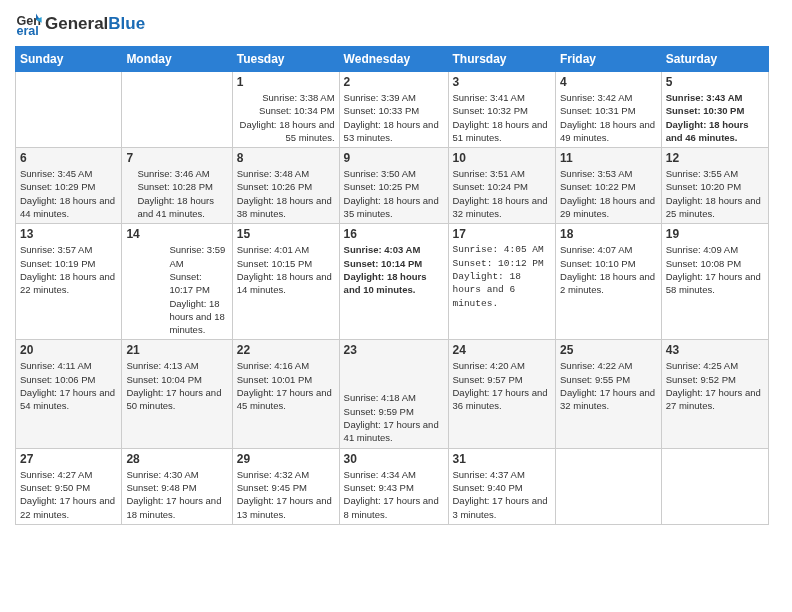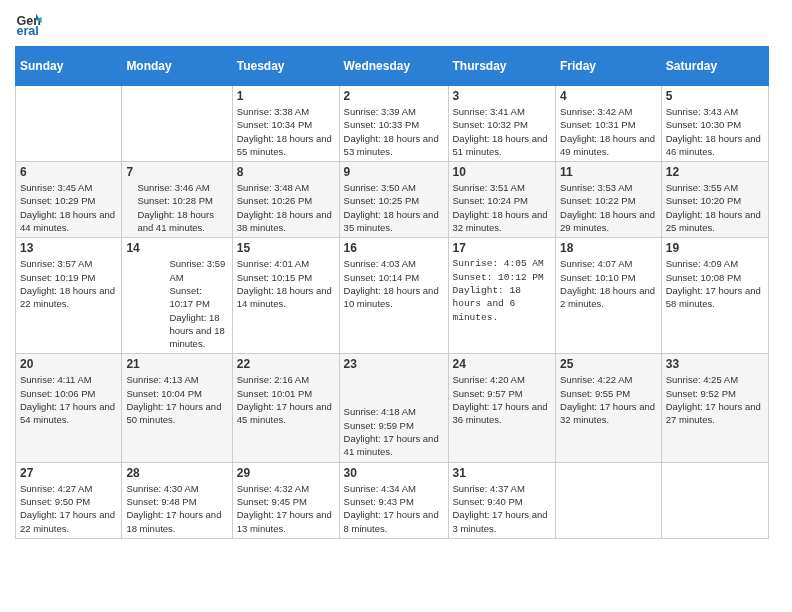--- a/index.html
+++ b/index.html
@@ -44,21 +44,21 @@
     .calendar {
       width: 100%;
       border-collapse: collapse;
       border: 1px solid #ccc;
     }
     .calendar th {
       background-color: #2b7fd4;
       color: #fff;
       font-size: 12px;
       font-weight: bold;
-      padding: 12px 4px;
+      padding: 5px 4px;
       text-align: left;
       border: 1px solid #2b7fd4;
     }
     .calendar td {
       vertical-align: top;
       padding: 3px 4px;
       border: 1px solid #ccc;
       font-size: 9.5px;
       color: #333;
       width: 113px;
@@ -87,20 +87,25 @@
 
 <div class="page">
   <div class="header">
     <div class="logo">
       <svg class="logo-icon" viewBox="0 0 40 40">
         <text x="2" y="22" font-size="18" font-weight="bold" fill="#333">Gen</text>
         <text x="2" y="36" font-size="18" font-weight="bold" fill="#1a6bb5">eral</text>
         <polygon points="30,5 38,18 30,14" fill="#1a6bb5"></polygon>
         <polygon points="30,14 38,18 38,10" fill="#2b9fd4"></polygon>
       </svg>
+      <div>
+        <div>
+          <span style="font-size:17px;font-weight:bold;color:#333;">General</span><span style="font-size:17px;font-weight:bold;color:#1a6bb5;">Blue</span>
+        </div>
+      </div>
     </div>
     <div class="title-block">
       <div class="month-title"></div>
       <div class="location"></div>
     </div>
   </div>
 
   <table class="calendar">
     <thead>
       <tr>
@@ -112,21 +117,21 @@
           <th>Friday</th>
           <th>Saturday</th>
         </tr>
     </thead>
     <tbody id="calendar-body">
     <tr>
           <td class="empty-cell"></td>
           <td class="empty-cell"></td>
           <td>
             <span class="day-number">1</span>
-            <div class="day-info" style="white-space: pre-line;">Sunrise: 3:38 AM
+            <div class="day-info" style="white-space: pre-line; text-align: right;">Sunrise: 3:38 AM
 Sunset: 10:34 PM
 Daylight: 18 hours and 55 minutes.</div>
           </td>
           <td>
             <span class="day-number">2</span>
             <div class="day-info" style="white-space: pre-line;">Sunrise: 3:39 AM
 Sunset: 10:33 PM
 Daylight: 18 hours and 53 minutes.</div>
           </td>
           <td>
@@ -136,21 +141,21 @@
 Daylight: 18 hours and 51 minutes.</div>
           </td>
           <td>
             <span class="day-number">4</span>
             <div class="day-info" style="white-space: pre-line;">Sunrise: 3:42 AM
 Sunset: 10:31 PM
 Daylight: 18 hours and 49 minutes.</div>
           </td>
           <td>
             <span class="day-number">5</span>
-            <div class="day-info" style="white-space: pre-line;">Sunrise: 3:43 AM
+            <div class="day-info" style="white-space: pre-line; font-weight: bold;">Sunrise: 3:43 AM
 Sunset: 10:30 PM
 Daylight: 18 hours and 46 minutes.</div>
           </td>
         </tr>
         <tr>
           <td>
             <span class="day-number">6</span>
             <div class="day-info" style="white-space: pre-line;">Sunrise: 3:45 AM
 Sunset: 10:29 PM
 Daylight: 18 hours and 44 minutes.</div>
@@ -206,21 +211,21 @@
 Daylight: 18 hours and 18 minutes.</div>
           </td>
           <td>
             <span class="day-number">15</span>
             <div class="day-info" style="white-space: pre-line;">Sunrise: 4:01 AM
 Sunset: 10:15 PM
 Daylight: 18 hours and 14 minutes.</div>
           </td>
           <td>
             <span class="day-number">16</span>
-            <div class="day-info" style="white-space: pre-line;">Sunrise: 4:03 AM
+            <div class="day-info" style="white-space: pre-line; font-weight: bold;">Sunrise: 4:03 AM
 Sunset: 10:14 PM
 Daylight: 18 hours and 10 minutes.</div>
           </td>
           <td>
             <span class="day-number">17</span>
             <div class="day-info" style="white-space: pre-line; font-family: Liberation Mono, monospace;">Sunrise: 4:05 AM
 Sunset: 10:12 PM
 Daylight: 18 hours and 6 minutes.</div>
           </td>
           <td>
@@ -244,21 +249,21 @@
 Daylight: 17 hours and 54 minutes.</div>
           </td>
           <td>
             <span class="day-number">21</span>
             <div class="day-info" style="white-space: pre-line;">Sunrise: 4:13 AM
 Sunset: 10:04 PM
 Daylight: 17 hours and 50 minutes.</div>
           </td>
           <td>
             <span class="day-number">22</span>
-            <div class="day-info" style="white-space: pre-line;">Sunrise: 2:16 AM
+            <div class="day-info" style="white-space: pre-line;">Sunrise: 4:16 AM
 Sunset: 10:01 PM
 Daylight: 17 hours and 45 minutes.</div>
           </td>
           <td>
             <span class="day-number">23</span>
             <div class="day-info" style="white-space: pre-line; margin-top: 34px;">Sunrise: 4:18 AM
 Sunset: 9:59 PM
 Daylight: 17 hours and 41 minutes.</div>
           </td>
           <td>
@@ -267,21 +272,21 @@
 Sunset: 9:57 PM
 Daylight: 17 hours and 36 minutes.</div>
           </td>
           <td>
             <span class="day-number">25</span>
             <div class="day-info" style="white-space: pre-line;">Sunrise: 4:22 AM
 Sunset: 9:55 PM
 Daylight: 17 hours and 32 minutes.</div>
           </td>
           <td>
-            <span class="day-number">33</span>
+            <span class="day-number">43</span>
             <div class="day-info" style="white-space: pre-line;">Sunrise: 4:25 AM
 Sunset: 9:52 PM
 Daylight: 17 hours and 27 minutes.</div>
           </td>
         </tr>
         <tr>
           <td>
             <span class="day-number">27</span>
             <div class="day-info" style="white-space: pre-line;">Sunrise: 4:27 AM
 Sunset: 9:50 PM

